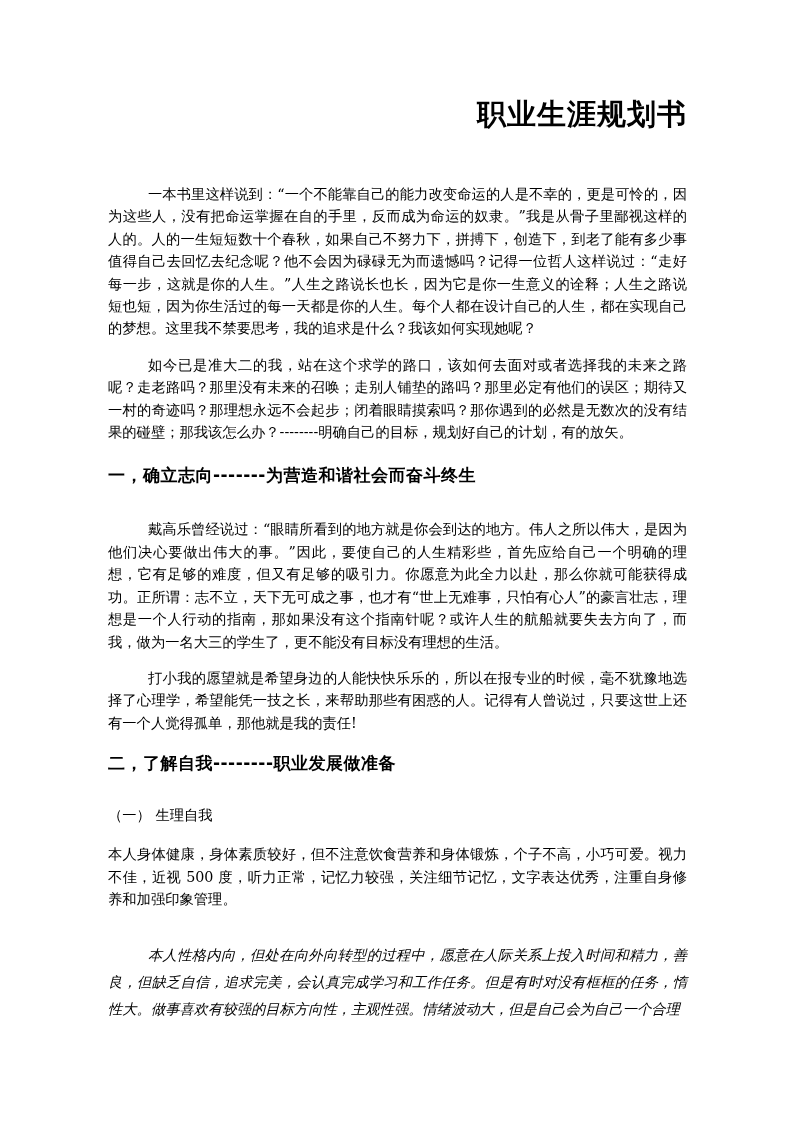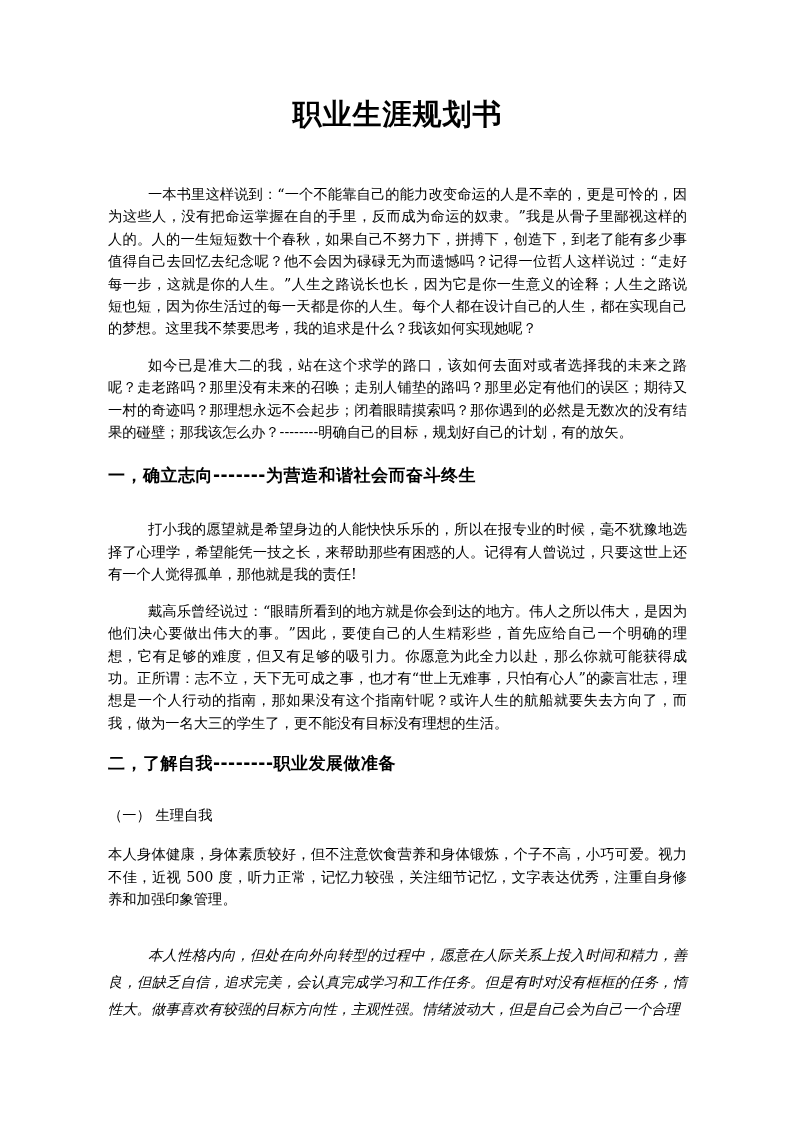--- a/index.html
+++ b/index.html
@@ -17,21 +17,21 @@
     padding: 98px 106px 0 108px;
     color: #000000;
     font-family: "DejaVu Serif", "Liberation Serif", serif;
     overflow: hidden;
   }
   .doc-title {
     font-family: "DejaVu Sans", "Liberation Sans", sans-serif;
     font-weight: bold;
     font-size: 29px;
     line-height: 33px;
-    text-align: center;
+    text-align: right;
     letter-spacing: 1px;
     margin: 0 0 52px 0;
   }
   .body-para {
     font-size: 14.3px;
     line-height: 22.4px;
     text-align: justify;
     margin: 0 0 14px 0;
     word-break: break-all;
   }
@@ -69,23 +69,23 @@
 <div class="page">
 
   <h1 class="doc-title">职业生涯规划书</h1>
 
   <p class="body-para indent">一本书里这样说到：“一个不能靠自己的能力改变命运的人是不幸的，更是可怜的，因为这些人，没有把命运掌握在自的手里，反而成为命运的奴隶。”我是从骨子里鄙视这样的人的。人的一生短短数十个春秋，如果自己不努力下，拼搏下，创造下，到老了能有多少事值得自己去回忆去纪念呢？他不会因为碌碌无为而遗憾吗？记得一位哲人这样说过：“走好每一步，这就是你的人生。”人生之路说长也长，因为它是你一生意义的诠释；人生之路说短也短，因为你生活过的每一天都是你的人生。每个人都在设计自己的人生，都在实现自己的梦想。这里我不禁要思考，我的追求是什么？我该如何实现她呢？</p>
 
   <p class="body-para indent">如今已是准大二的我，站在这个求学的路口，该如何去面对或者选择我的未来之路呢？走老路吗？那里没有未来的召唤；走别人铺垫的路吗？那里必定有他们的误区；期待又一村的奇迹吗？那理想永远不会起步；闭着眼睛摸索吗？那你遇到的必然是无数次的没有结果的碰壁；那我该怎么办？--------明确自己的目标，规划好自己的计划，有的放矢。</p>
 
   <h2 class="sec-heading">一，确立志向-------为营造和谐社会而奋斗终生</h2>
 
+  <p class="body-para indent">戴高乐曾经说过：“眼睛所看到的地方就是你会到达的地方。伟人之所以伟大，是因为他们决心要做出伟大的事。”因此，要使自己的人生精彩些，首先应给自己一个明确的理想，它有足够的难度，但又有足够的吸引力。你愿意为此全力以赴，那么你就可能获得成功。正所谓：志不立，天下无可成之事，也才有“世上无难事，只怕有心人”的豪言壮志，理想是一个人行动的指南，那如果没有这个指南针呢？或许人生的航船就要失去方向了，而我，做为一名大三的学生了，更不能没有目标没有理想的生活。</p>
+
   <p class="body-para indent">打小我的愿望就是希望身边的人能快快乐乐的，所以在报专业的时候，毫不犹豫地选择了心理学，希望能凭一技之长，来帮助那些有困惑的人。记得有人曾说过，只要这世上还有一个人觉得孤单，那他就是我的责任!</p>
-
-  <p class="body-para indent">戴高乐曾经说过：“眼睛所看到的地方就是你会到达的地方。伟人之所以伟大，是因为他们决心要做出伟大的事。”因此，要使自己的人生精彩些，首先应给自己一个明确的理想，它有足够的难度，但又有足够的吸引力。你愿意为此全力以赴，那么你就可能获得成功。正所谓：志不立，天下无可成之事，也才有“世上无难事，只怕有心人”的豪言壮志，理想是一个人行动的指南，那如果没有这个指南针呢？或许人生的航船就要失去方向了，而我，做为一名大三的学生了，更不能没有目标没有理想的生活。</p>
 
   <h2 class="sec-heading tight">二，了解自我--------职业发展做准备</h2>
 
   <div class="sub-label">（一） 生理自我</div>
 
   <p class="body-para gap-after">本人身体健康，身体素质较好，但不注意饮食营养和身体锻炼，个子不高，小巧可爱。视力不佳，近视 500 度，听力正常，记忆力较强，关注细节记忆，文字表达优秀，注重自身修养和加强印象管理。</p>
 
 
   <p class="body-para indent loose">本人性格内向，但处在向外向转型的过程中，愿意在人际关系上投入时间和精力，善良，但缺乏自信，追求完美，会认真完成学习和工作任务。但是有时对没有框框的任务，惰性大。做事喜欢有较强的目标方向性，主观性强。情绪波动大，但是自己会为自己一个合理</p>
 

